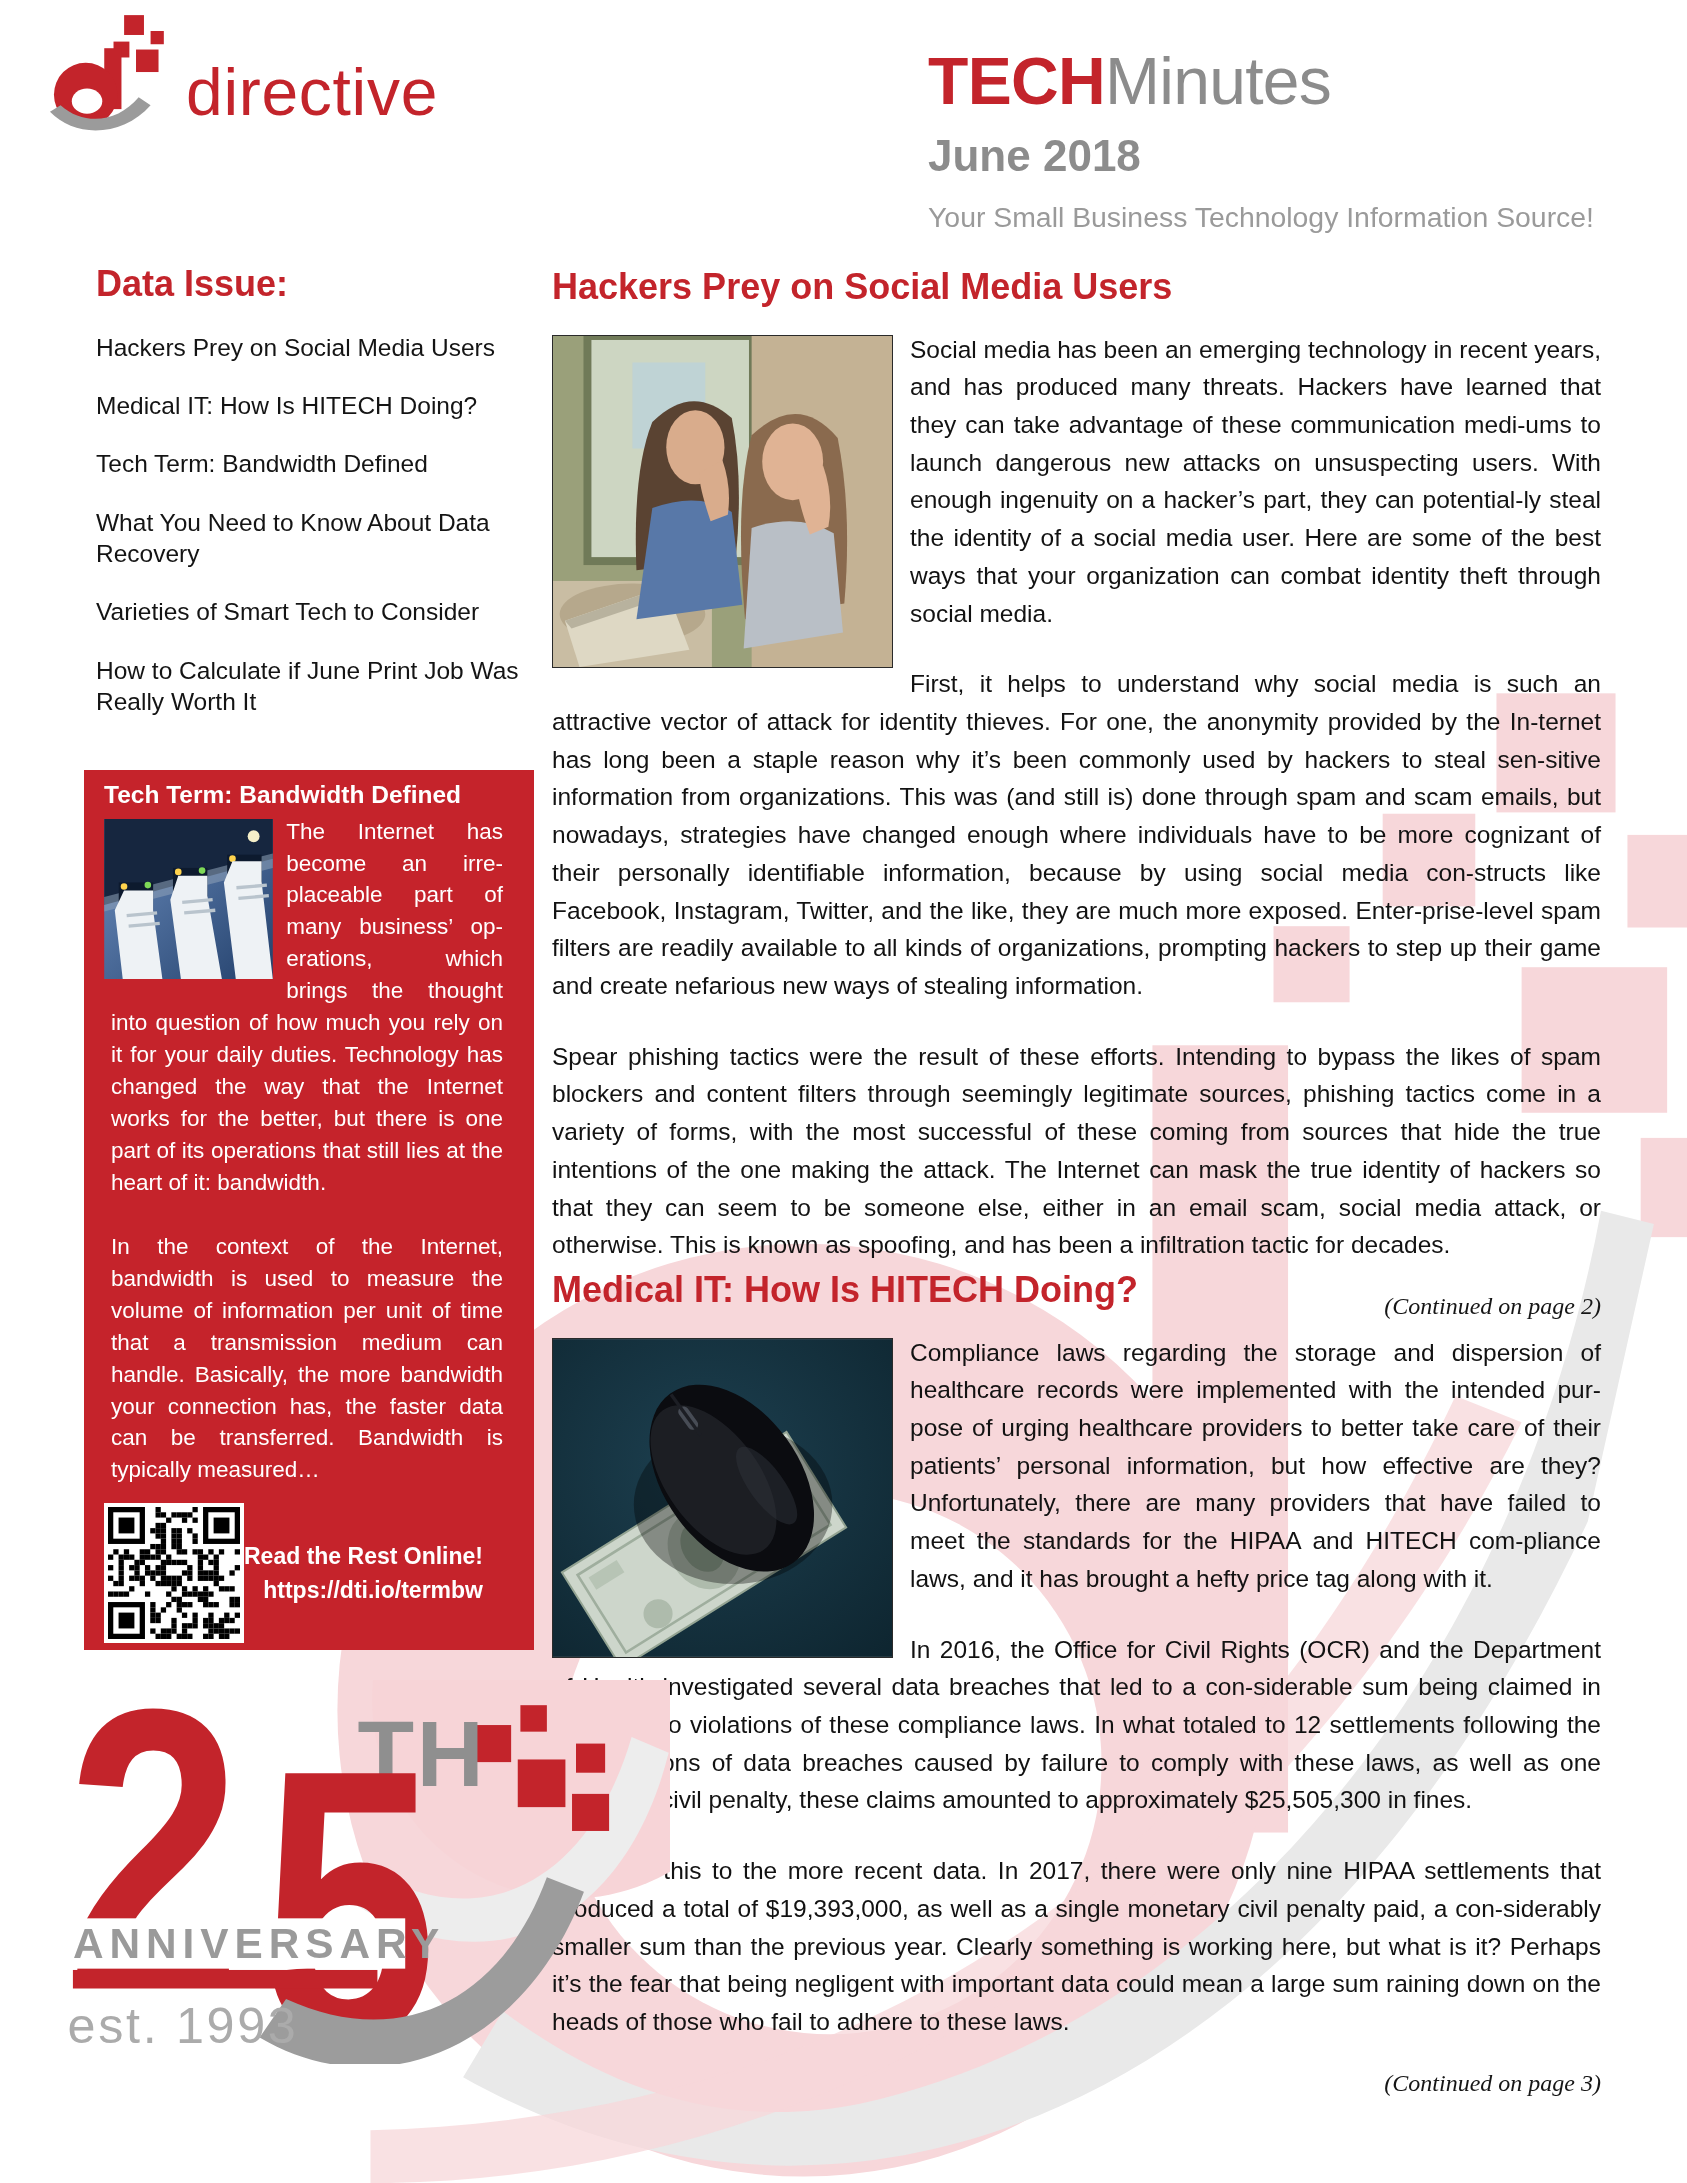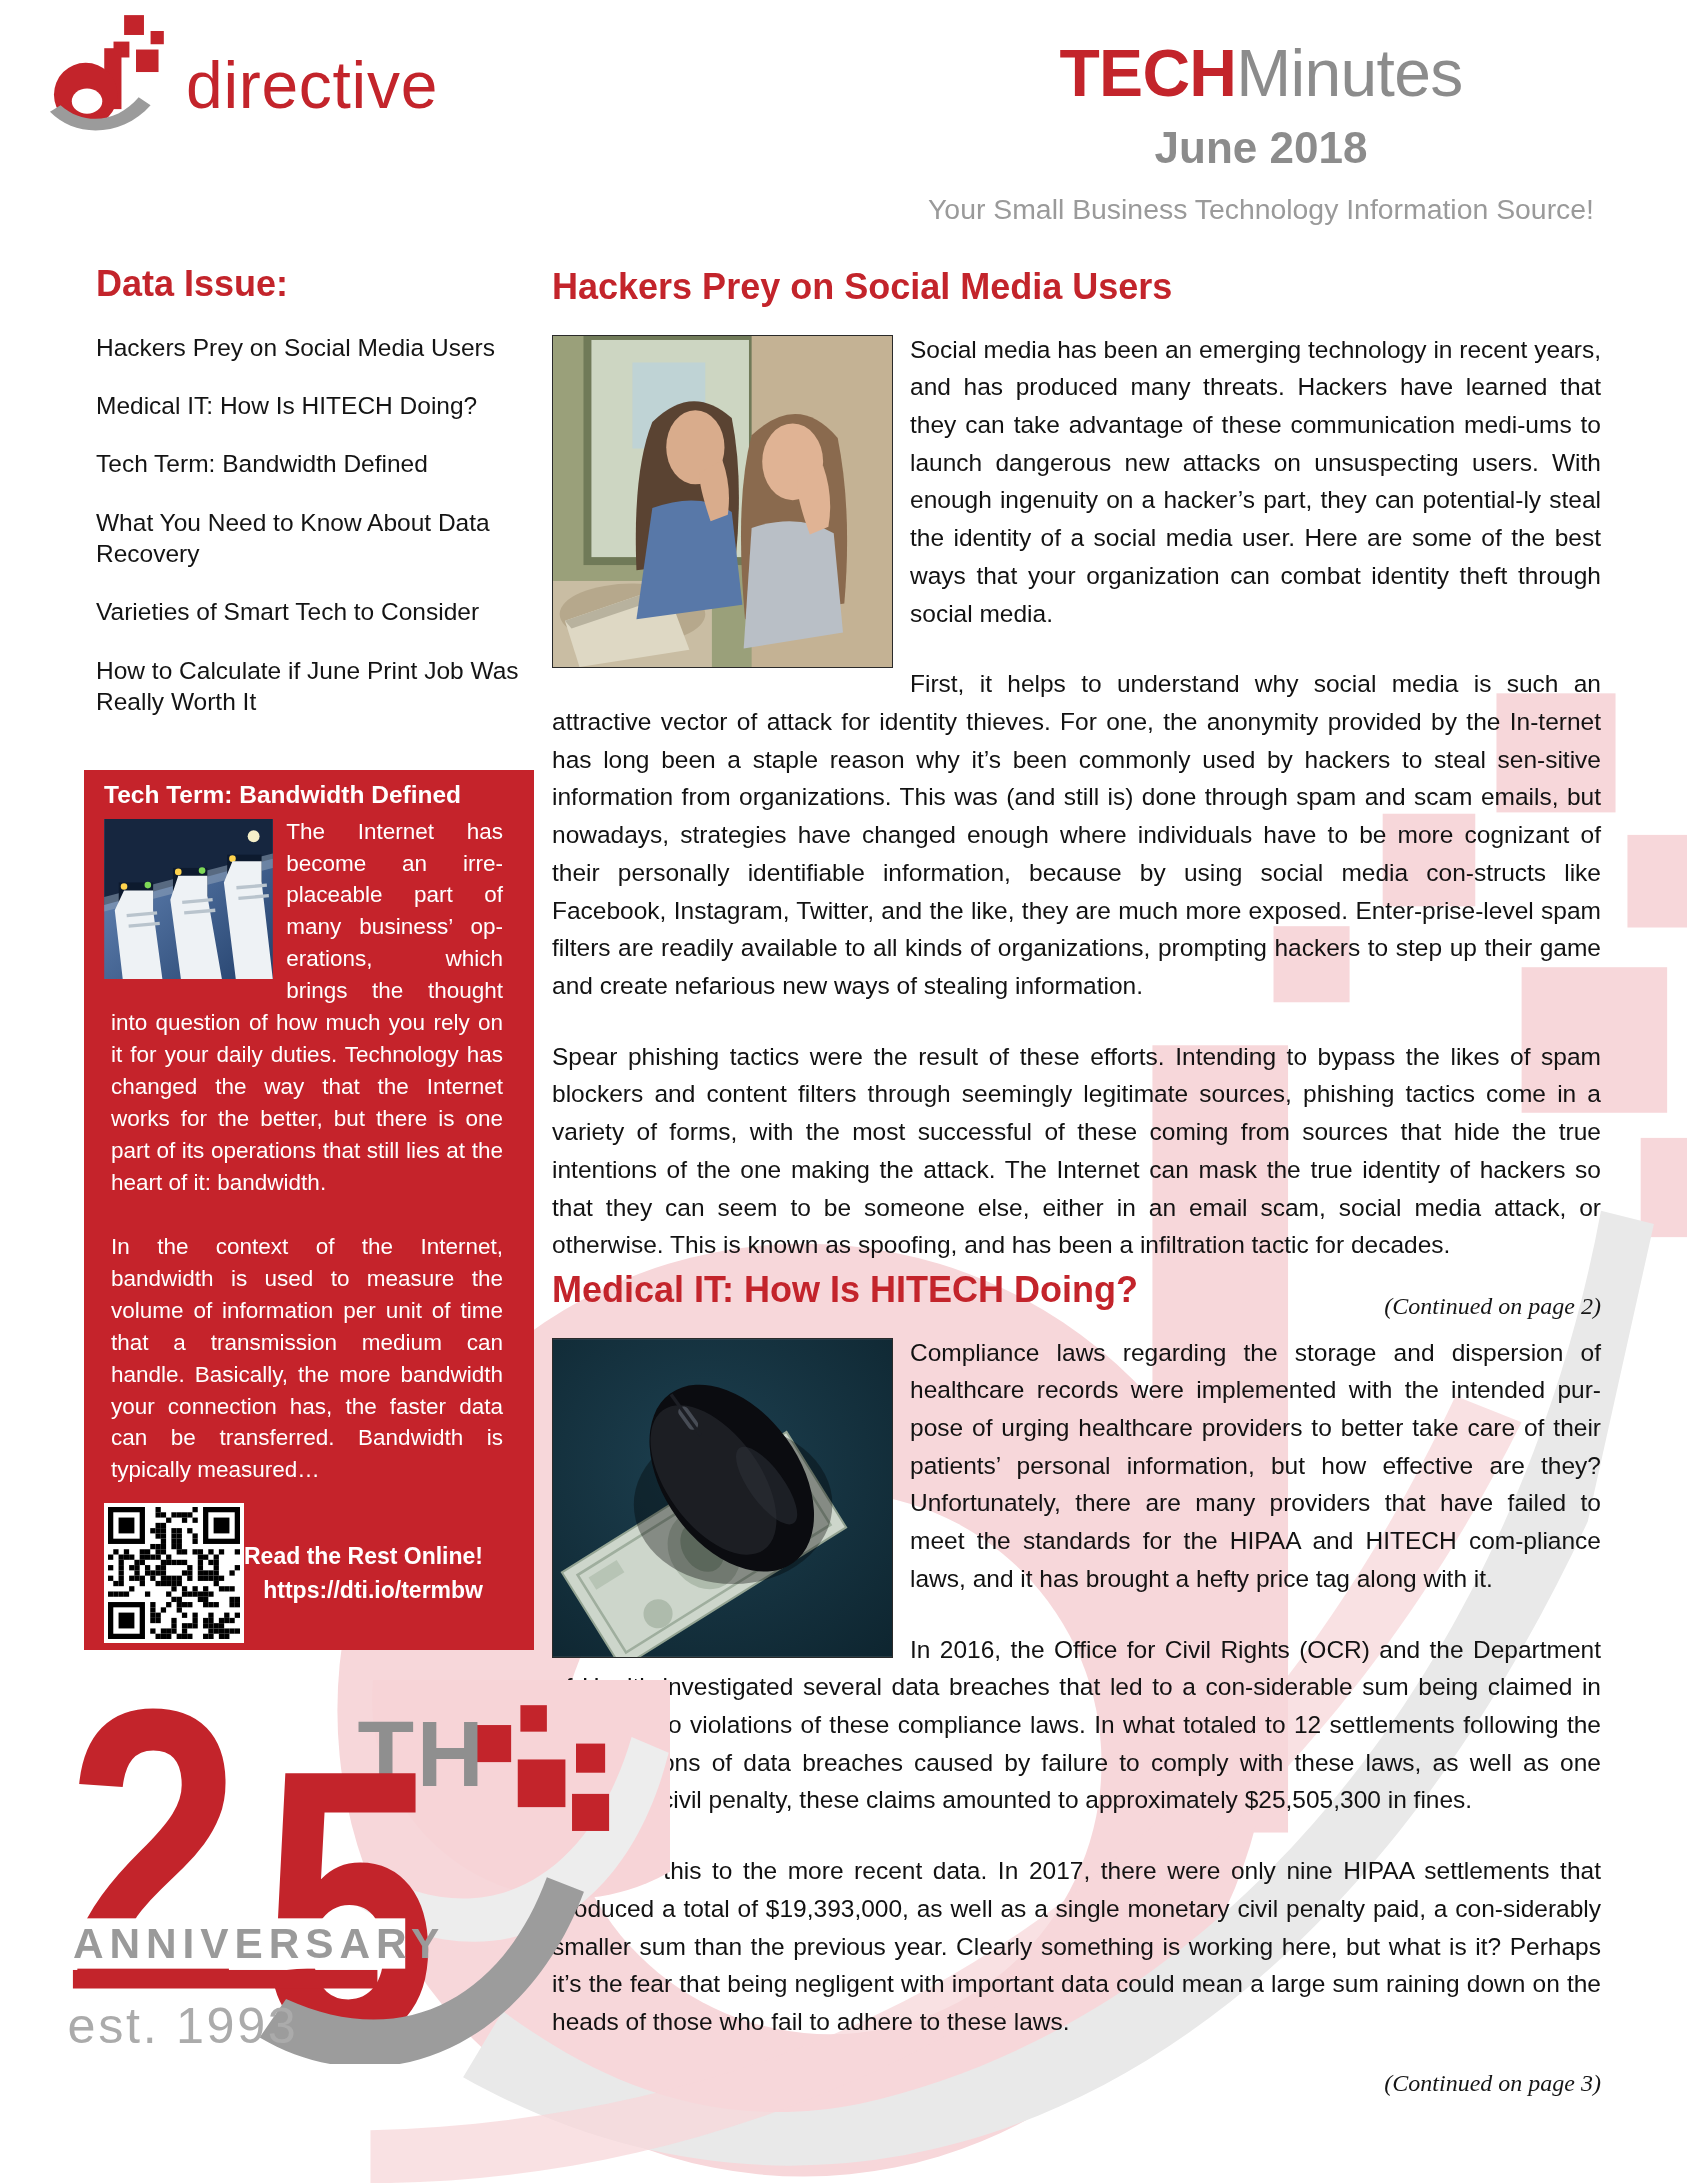--- a/index.html
+++ b/index.html
@@ -4,23 +4,23 @@
 <style>
   html,body{margin:0;padding:0;background:#ffffff;}
   .page{position:relative;width:1687px;height:2183px;background:#fff;overflow:hidden;
         font-family:"Liberation Sans",sans-serif;color:#111;}
   .layer{position:absolute;inset:0;}
   .content{z-index:1;}
   .wm{z-index:0;}
 
   
   .brand{position:absolute;left:46px;top:14.6px;width:503px;height:126px;}
-  .brand-word{position:absolute;left:140px;top:32px;font-size:66px;color:#c3242b;
+  .brand-word{position:absolute;left:140px;top:39px;font-size:66px;color:#c3242b;
               letter-spacing:0.7px;font-weight:normal;}
-  .mast-right{position:absolute;right:93px;top:40px;text-align:center;}
+  .mast-right{position:absolute;right:93px;top:48px;text-align:left;}
   .mast-title{font-size:66px;line-height:1.0;letter-spacing:-0.7px;}
   .mast-title .t-red{color:#c3242b;font-weight:bold;}
   .mast-title .t-gray{color:#8c8c8c;font-weight:normal;}
   .mast-date{margin-top:17px;font-size:44px;font-weight:bold;color:#8c8c8c;}
   .mast-tag{margin-top:20px;font-size:28.4px;color:#9a9a9a;}
 
   
   .toc{position:absolute;left:96px;top:263px;width:437px;}
   .toc h2{margin:0 0 26.5px 0;font-size:36px;color:#c3242b;font-weight:bold;}
   .toc ul{list-style:none;margin:0;padding:0;}

